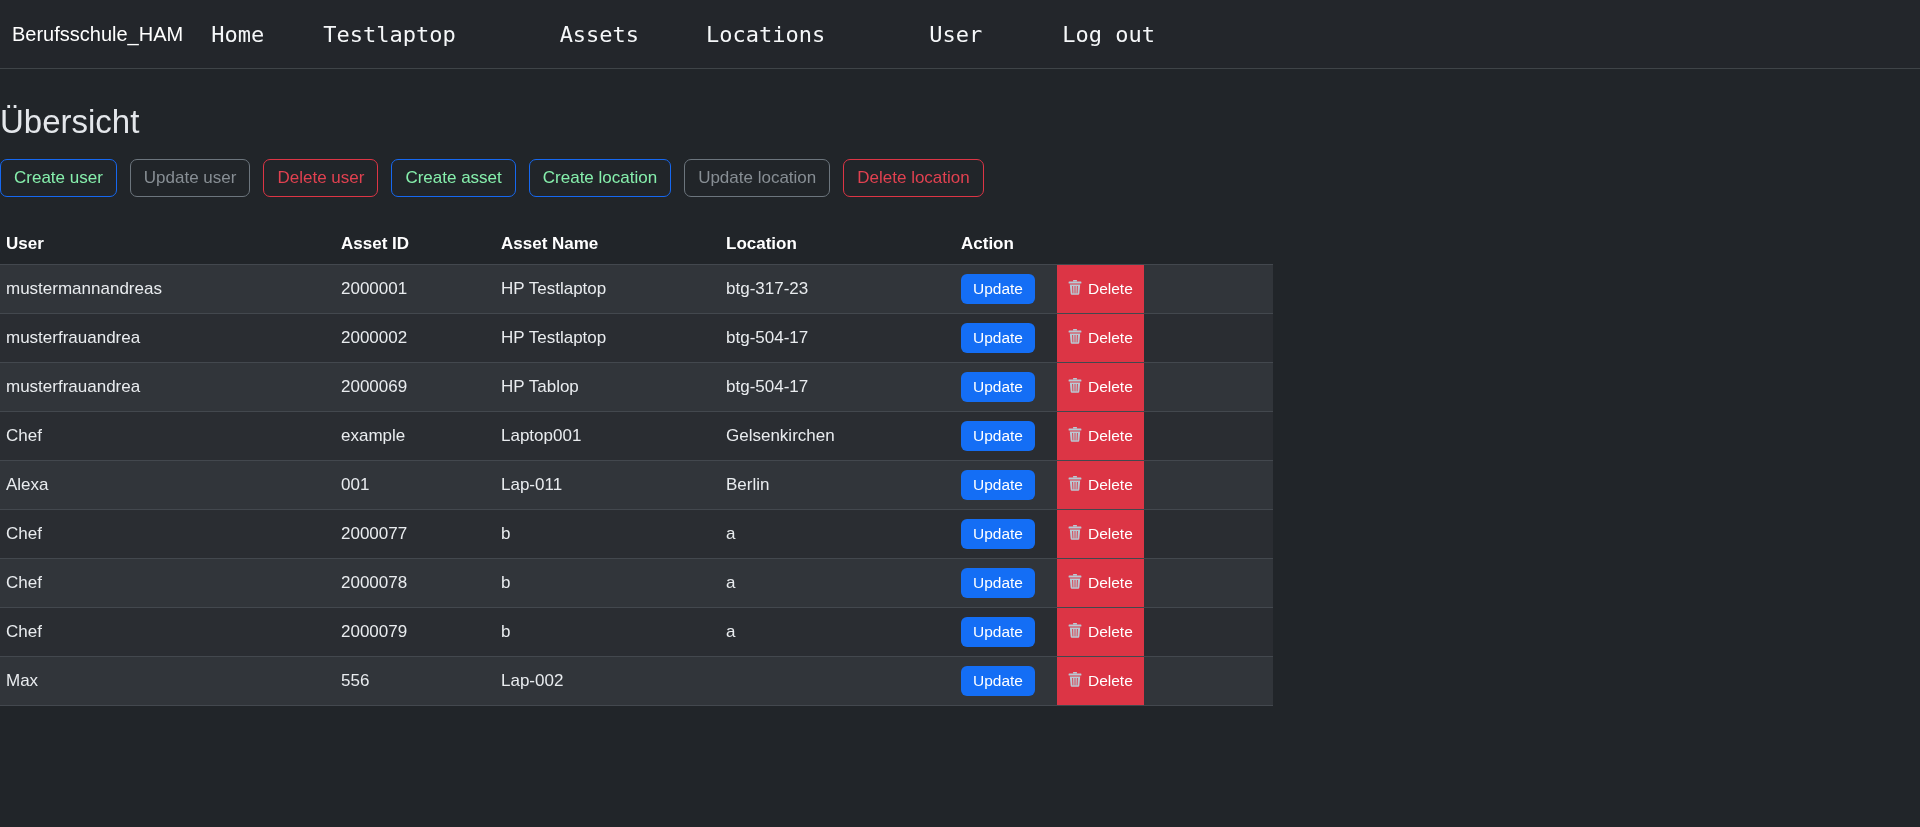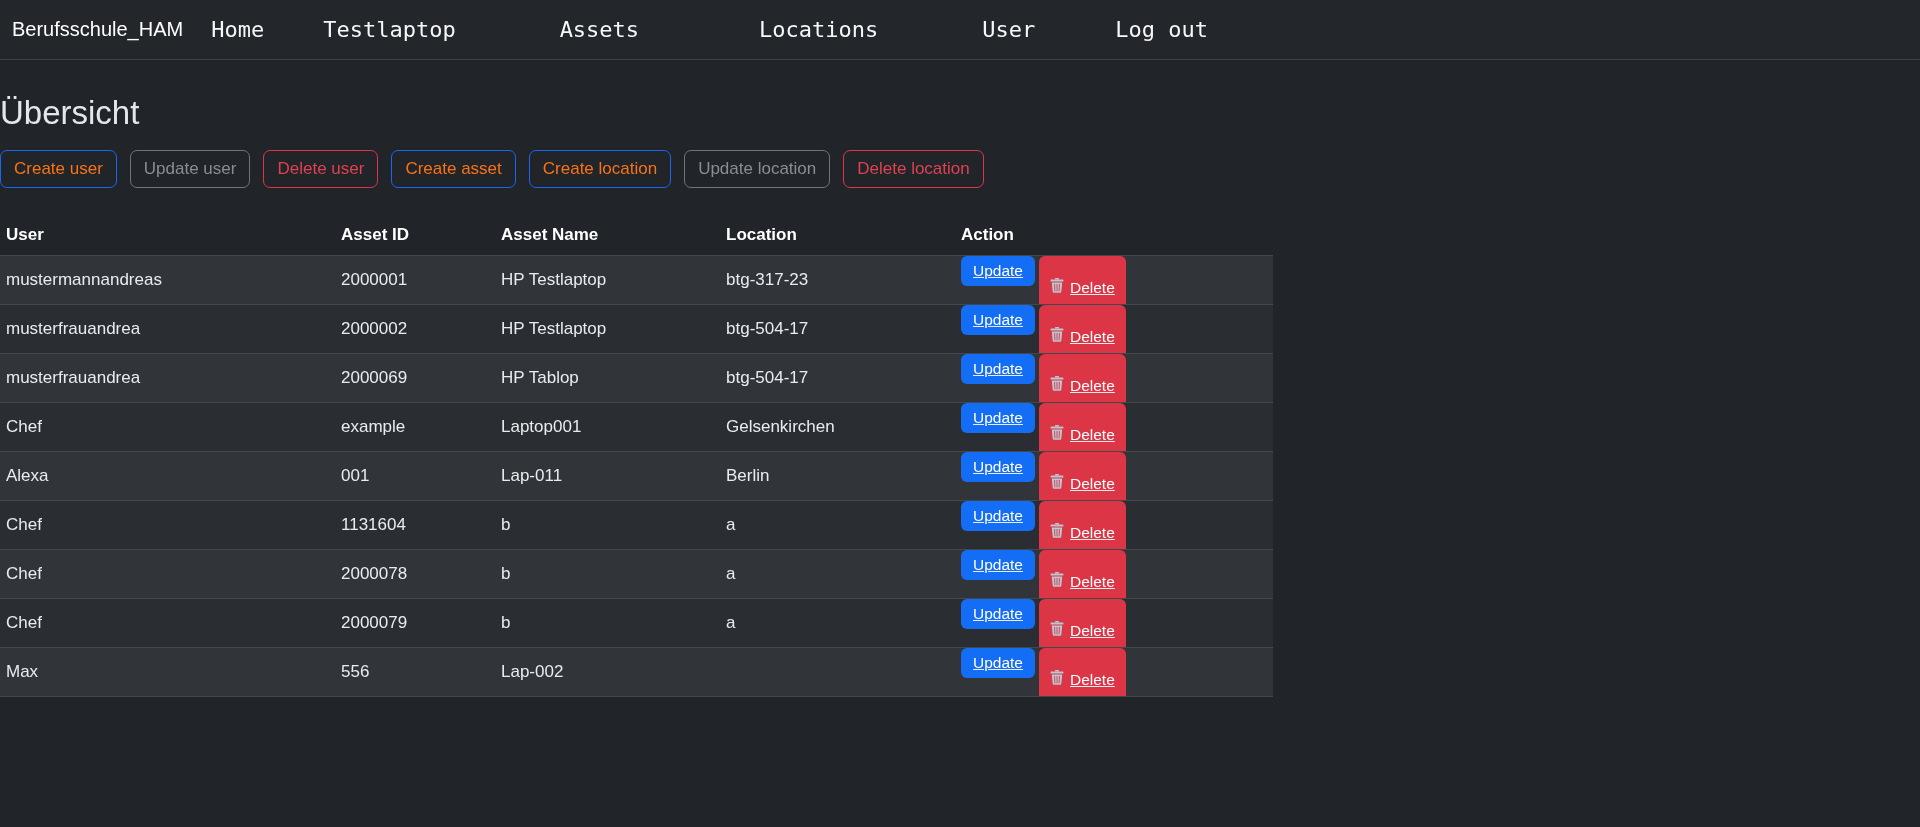--- a/index.html
+++ b/index.html
@@ -6,37 +6,37 @@
   html,body { margin:0; padding:0; }
   body {
     width:1920px; height:827px;
     background:#212529;
     font-family:"Liberation Sans", sans-serif;
     overflow:hidden;
   }
 
   
   .navbar {
-    height:60px; background:#23262b;
+    height:69px; background:#23262b;
     border-bottom:1px solid #3f4448;
     display:flex; align-items:center;
     padding:0 12px;
     text-align:center;
   }
   .brand { color:#ffffff; font-size:20px; cursor:pointer; }
   .nav-links {
     display:flex; align-items:center;
     list-style:none; margin:0; padding:0;
     font-family:"DejaVu Sans Mono", monospace;
     font-size:22px;
   }
   .nav-links li:nth-of-type(1){ margin-left:28px; }
   .nav-links li:nth-of-type(2){ margin-left:59px; }
   .nav-links li:nth-of-type(3){ margin-left:104px; }
-  .nav-links li:nth-of-type(4){ margin-left:120px; }
+  .nav-links li:nth-of-type(4){ margin-left:67px; }
   .nav-links li:nth-of-type(5){ margin-left:104px; }
   .nav-links li:nth-of-type(6){ margin-left:80px; }
   .nav-links a { color:#f5f7f9; text-decoration:none; cursor:pointer; }
 
   
   .container { width:1273px; }
   h1.page-title {
     margin:34px 0 0 0;
     font-size:33px; font-weight:400;
     color:#e4e7eb;
@@ -44,21 +44,21 @@
 
   
   .toolbar { margin-top:18px; display:flex; gap:13px; }
   .btn-outline {
     background:transparent;
     border:1px solid transparent; border-radius:7px;
     padding:7px 13px;
     font-size:17px; font-family:"Liberation Sans", sans-serif;
     cursor:pointer; line-height:1.3;
   }
-  .btn-outline[data-variant="primary"]   { color:#f97316; border-color:#1668f0; }
+  .btn-outline[data-variant="primary"]   { color:#86efac; border-color:#1668f0; }
   .btn-outline[data-variant="secondary"] { color:#878e94; border-color:#6c757d; }
   .btn-outline[data-variant="danger"]    { color:#e04150; border-color:#dc3545; }
 
   
   table.asset-table {
     margin-top:27px;
     border-collapse:collapse; table-layout:fixed;
     width:1273px;
     font-size:17px; color:#e9ecef;
     border-bottom:1px solid #43484e;
@@ -68,21 +68,21 @@
     padding:10px 8px 10px 6px;
     background:transparent;
   }
   .asset-table tbody tr { border-top:1px solid #43484e; }
   .asset-table tbody tr:nth-of-type(odd)  { background:#31353a; }
   .asset-table tbody tr:nth-of-type(even) { background:#2a2d32; }
   .asset-table tbody td {
     padding:0 8px 0 6px; height:48px;
     white-space:nowrap; overflow:hidden;
   }
-  .action-cell { display:flex; align-items:flex-start; gap:4px; height:48px;text-decoration:underline; }
+  .action-cell { display:flex; align-items:center; gap:22px; height:48px; }
   .btn-update {
     background:#146ef5; color:#ffffff;
     border:none; border-radius:6px;
     padding:6px 12px; font-size:15.5px;
     font-family:"Liberation Sans", sans-serif;
     cursor:pointer;
   }
   .btn-delete {
     background:#dc3545; color:#ffffff;
     border:none; border-radius:6px;
@@ -286,21 +286,21 @@
                   </svg>
                 </span>
                 <span>Delete</span>
               </button>
             </div>
           </td>
         </tr>
 
         <tr>
           <td>Chef</td>
-          <td>1131604</td>
+          <td>2000077</td>
           <td>b</td>
           <td>a</td>
           <td>
             <div class="action-cell">
               <button class="btn-update">Update</button>
               <button class="btn-delete">
                 <span class="trash-icon-svg">
                   <svg width="14" height="15" viewBox="0 0 14 15" xmlns="http://www.w3.org/2000/svg">
                     <rect x="5" y="0" width="4" height="1.6" rx="0.5" fill="#b9c9d4"></rect>
                     <rect x="0.6" y="1.6" width="12.8" height="2" rx="0.6" fill="#b9c9d4"></rect>

